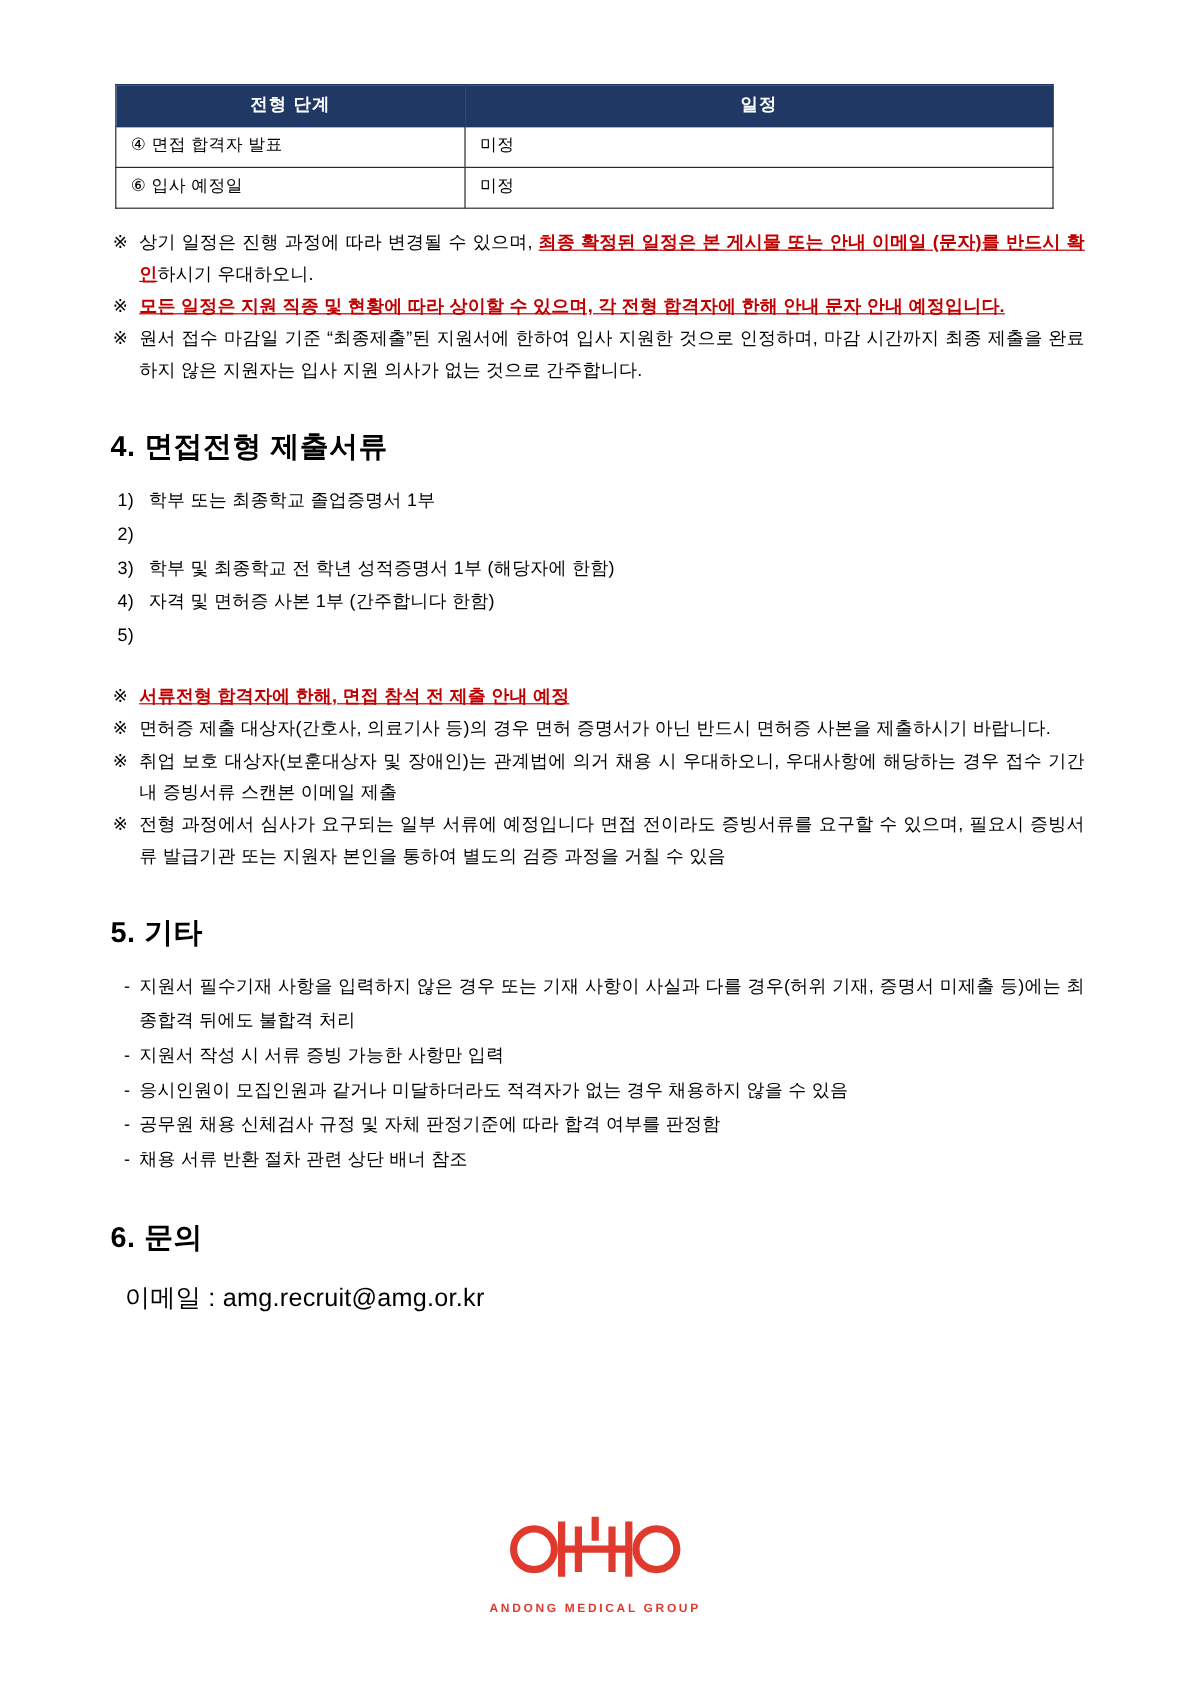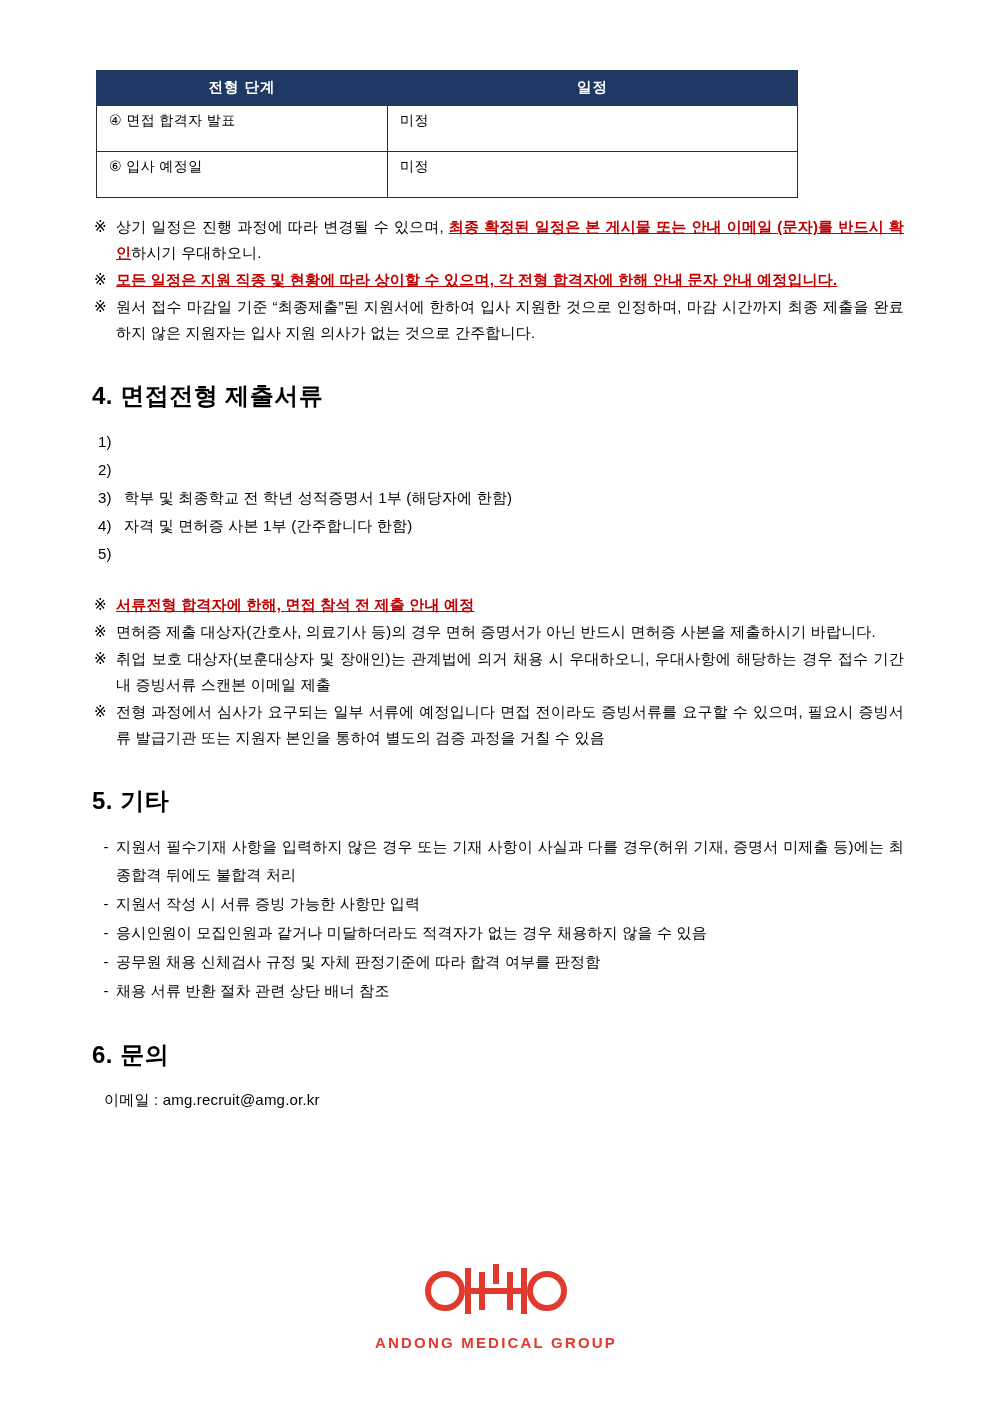--- a/index.html
+++ b/index.html
@@ -26,39 +26,39 @@
   .content {
     position: absolute;
     left: 92px;
     top: 70px;
     width: 812px;
   }
 
   
   table.schedule {
     border-collapse: collapse;
-    width: 702px;
+    width: 782px;
     margin-left: 4px;
     table-layout: fixed;
   }
   table.schedule th {
     background: #1f3864;
     color: #ffffff;
     font-size: 14.5px;
     font-weight: bold;
     letter-spacing: 1px;
     border: 1px solid #1f3864;
     padding: 7px 0 8px 0;
     text-align: center;
   }
   table.schedule th.col-stage { width: 290px; }
   table.schedule td {
     border: 1px solid #2d2d2d;
     font-size: 14px;
-    padding: 6px 10px 21px 10px;
+    padding: 6px 10px 9px 10px;
     height: 17px;
     vertical-align: middle;
     letter-spacing: 0.4px;
   }
   table.schedule td.stage { padding-left: 12px; }
   table.schedule td.date  { padding-left: 12px; }
 
   
   .notes {
     margin-top: 16px;
@@ -120,36 +120,36 @@
     width: 20px;
     flex: 0 0 20px;
     text-align: center;
   }
   .dash-item .body { flex: 1 1 auto; text-align: justify; }
 
   .gap-notes { margin-top: 24px; }
 
   
   .contact {
-    font-size: 15px;
+    font-size: 21px;
     margin: 20px 0 0 12px;
     letter-spacing: 0.2px;
   }
 
   
   .logo-wrap {
     position: absolute;
     left: 0;
     right: 0;
     top: 1262px;
     text-align: center;
   }
   .logo-caption {
     margin-top: 6px;
-    font-size: 15px;
+    font-size: 10px;
     letter-spacing: 2.2px;
     color: #e03a2f;
     font-weight: bold;
   }
 </style>
 </head>
 <body>
 
 <div class="page">
   <div class="content">
@@ -190,20 +190,21 @@
         <span class="body">원서 접수 마감일 기준 “최종제출”된 지원서에 한하여 입사 지원한 것으로 인정하며, 마감 시간까지 최종 제출을 완료하지 않은 지원자는 입사 지원 의사가 없는 것으로 간주합니다.</span>
       </div>
 
     </div>
 
     <h2 class="section">4. 면접전형 제출서류</h2>
 
     <div class="num-list">
       <div class="num-item">
         <span class="mark">1)</span>
+        <span class="body">학부 또는 최종학교 졸업증명서 1부</span>
       </div>
       <div class="num-item">
         <span class="mark">2)</span>
       </div>
       <div class="num-item">
         <span class="mark">3)</span>
         <span class="body">학부 및 최종학교 전 학년 성적증명서 1부 (해당자에 한함)</span>
       </div>
       <div class="num-item">
         <span class="mark">4)</span>

